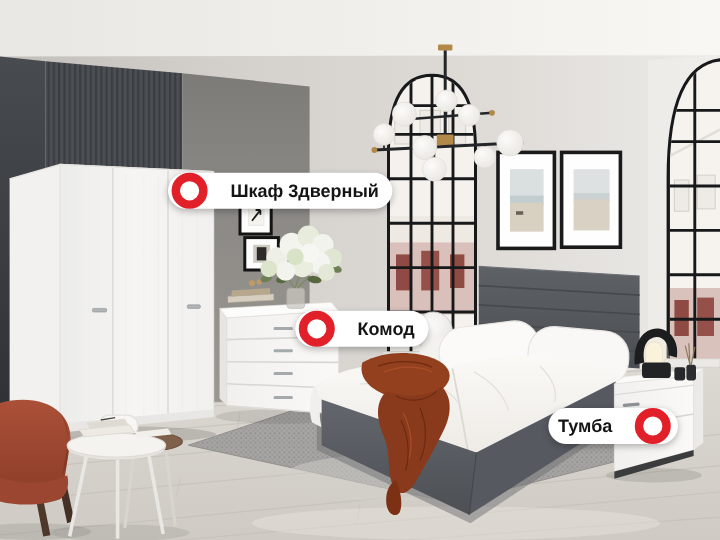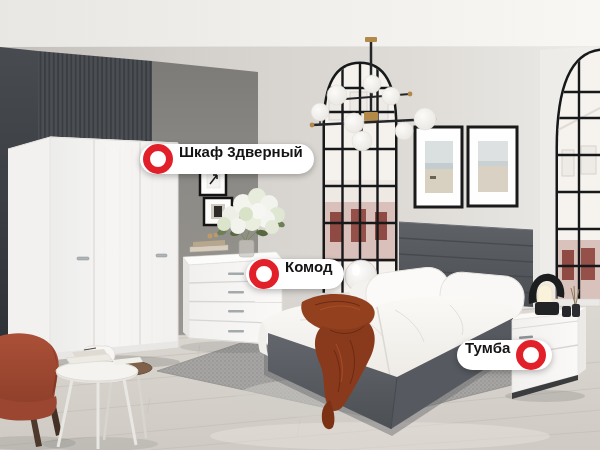--- a/index.html
+++ b/index.html
@@ -1,20 +1,20 @@
 <!DOCTYPE html>
 <html style="--hotspot-red: #e2202a; --label-bg: #ffffff; --label-text: #141414;"><head>
 <meta charset="utf-8">
 <style>
   html,body{margin:0;padding:0;background:#ffffff;}
   .stage{position:relative;width:600px;height:450px;overflow:hidden;font-family:"Liberation Sans",sans-serif;}
   .stage svg{position:absolute;left:0;top:0;}
-  .callout{position:absolute;display:flex;align-items:flex-start;height:30px;background:var(--label-bg,#fff);
+  .callout{position:absolute;display:flex;align-items:center;height:30px;background:var(--label-bg,#fff);
     border-radius:17px;padding:0 11px 0 8px;font-weight:700;font-size:15px;line-height:1;color:var(--label-text,#141414);
-    box-shadow:0 2px 6px rgba(0,0,0,.28);white-space:nowrap;cursor:pointer;}
+    box-shadow:0 2px 6px rgba(0,0,0,.28);white-space:nowrap;cursor:pointer;gap:13px;}
   .ring{width:16px;height:16px;border:7px solid var(--hotspot-red,#e2202a);border-radius:50%;
     background:#fff;flex:0 0 auto;box-sizing:content-box;}
   .ring-left{margin:0 6px 0 -5px;}
   .ring-right{margin:0 -5px 0 6px;}
   #callout-wardrobe{left:140px;top:144px;}
   #callout-dresser{left:246px;top:259px;}
   #callout-nightstand{left:457px;top:340px;}
 </style>
 </head>
 <body>

